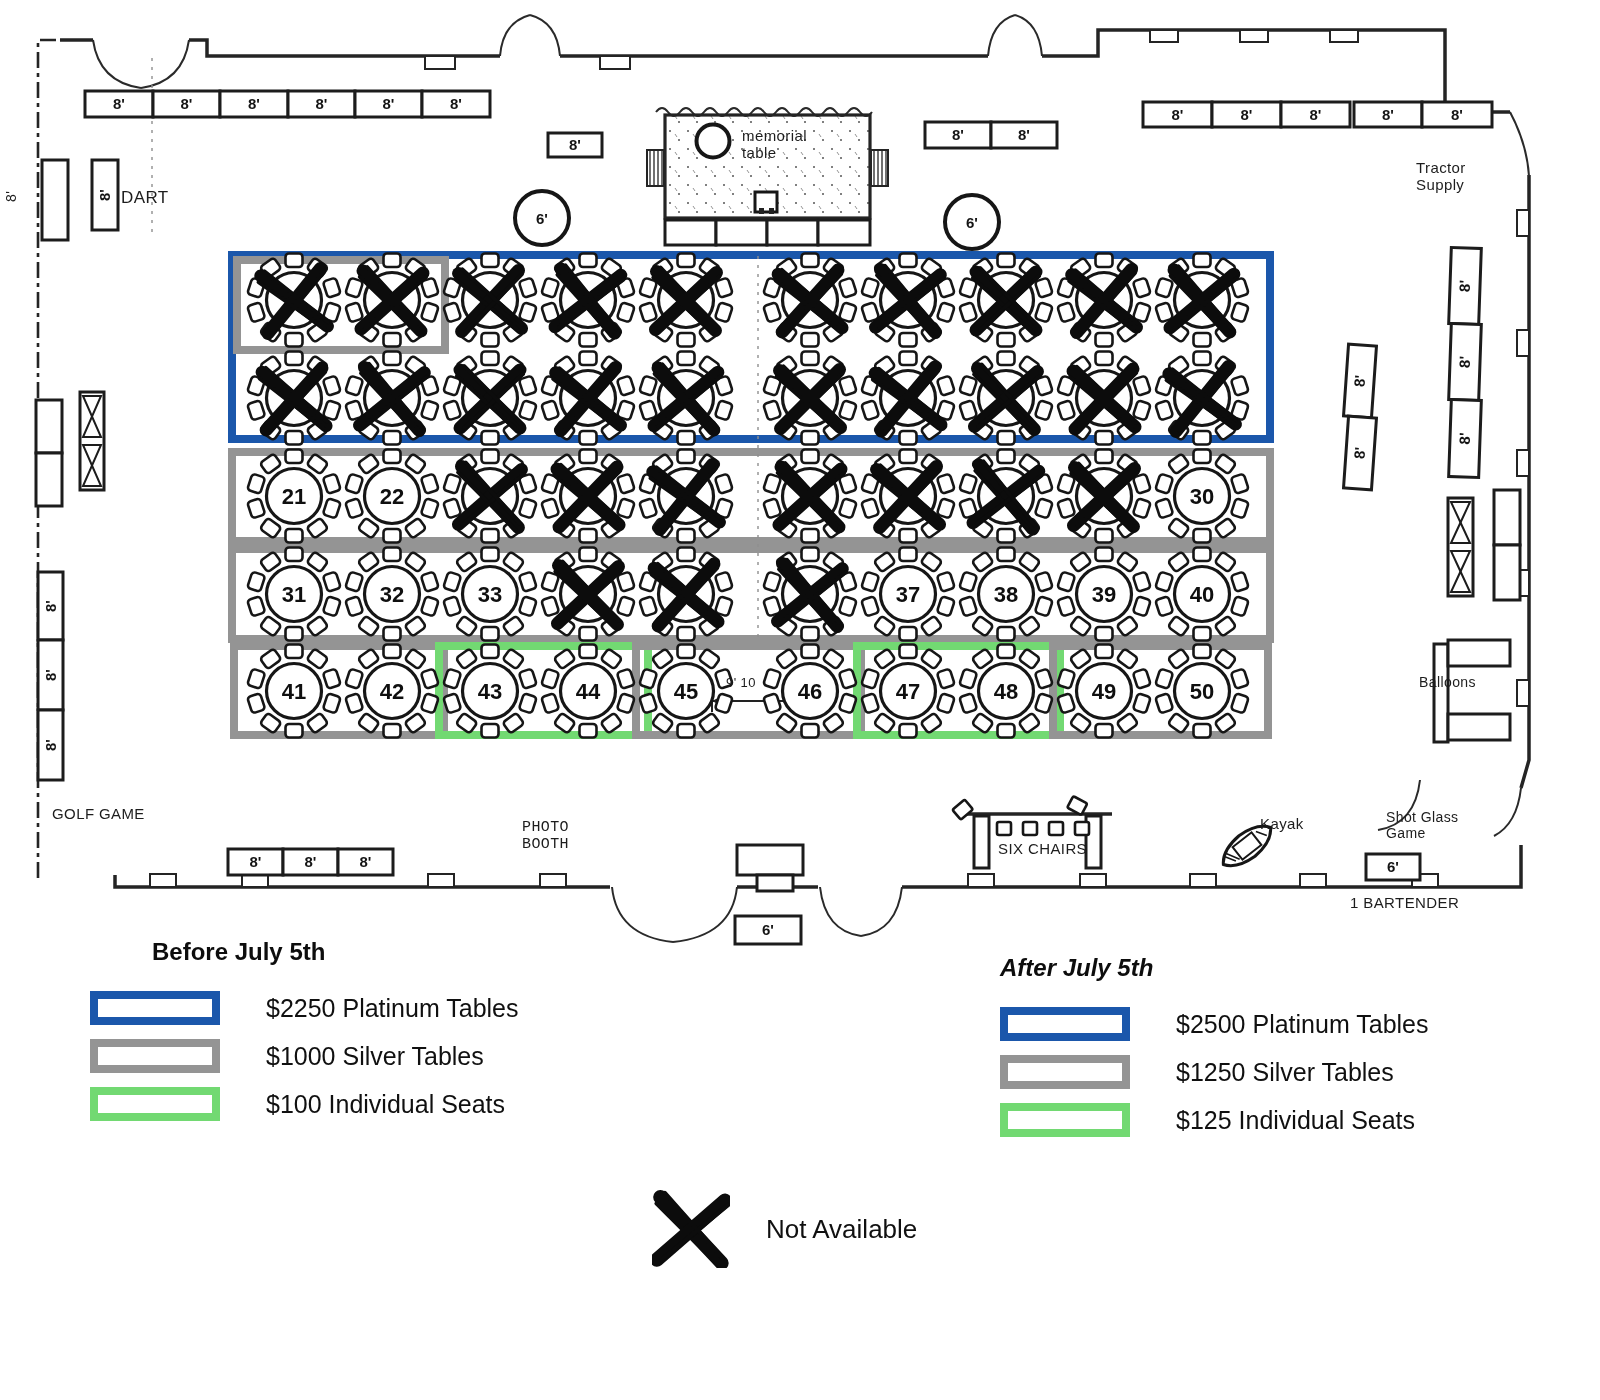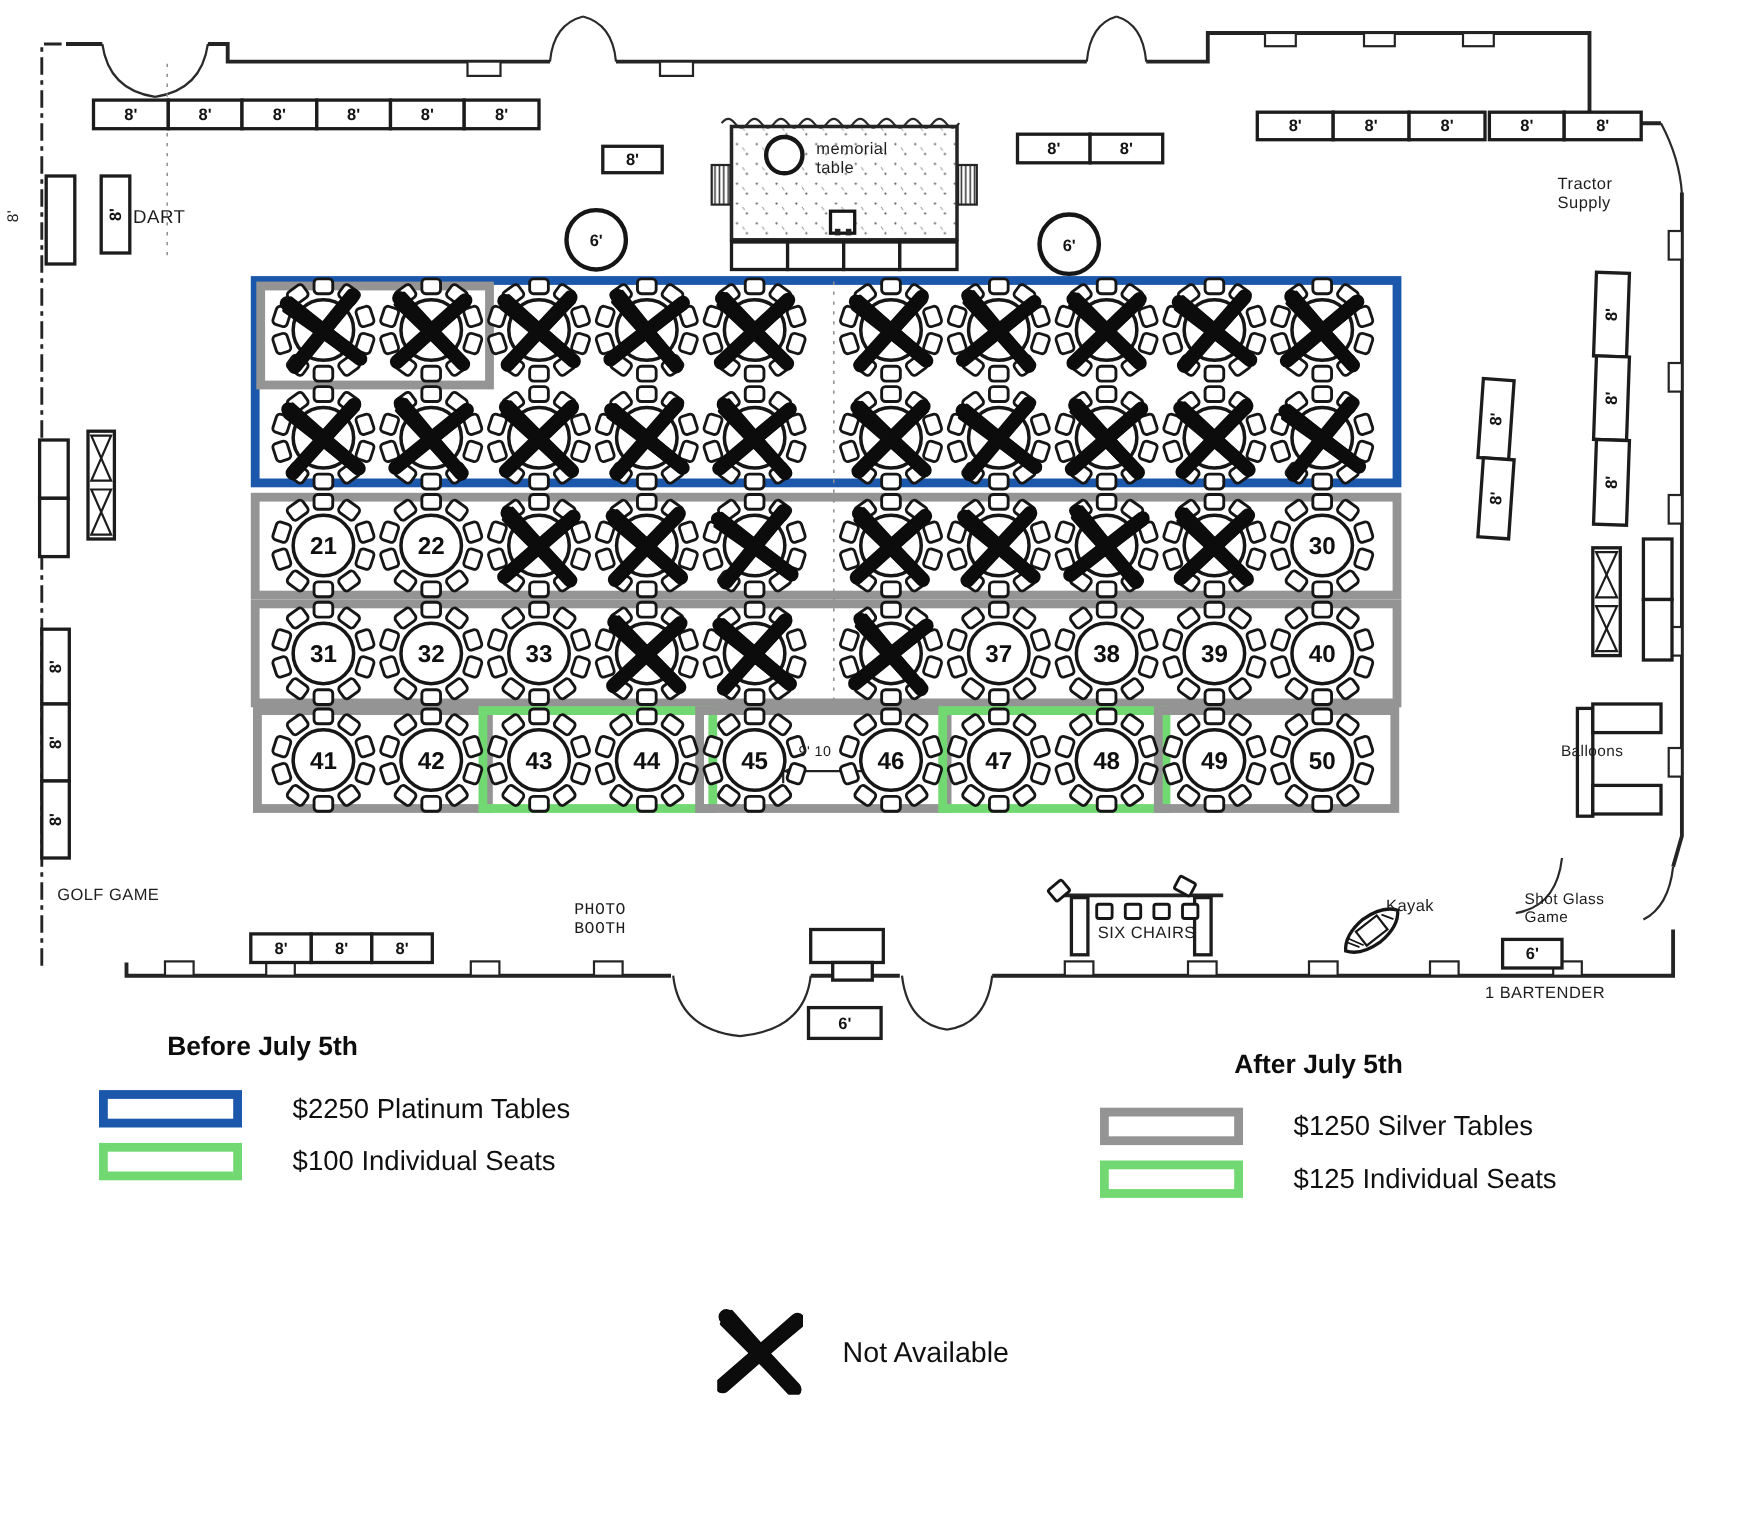--- a/index.html
+++ b/index.html
@@ -9,21 +9,21 @@
   .zone{position:absolute;box-sizing:border-box;border-style:solid;background:transparent;}
   #plan{position:absolute;left:0;top:0;z-index:2;}
   #labels{position:absolute;left:0;top:0;width:1600px;height:1400px;z-index:3;pointer-events:none;}
   .plan-label{position:absolute;white-space:pre-line;line-height:1.12;color:#1d1d1d;
               letter-spacing:.4px;font-weight:500;transform-origin:left top;}
   .legend{position:absolute;z-index:4;}
   #legend-before{left:90px;top:938px;}
   #legend-after{left:1000px;top:954px;}
   .legend-title{font-size:24px;font-weight:bold;color:#0d0d0d;}
   #legend-before .legend-title{margin-left:62px;}
-  #legend-after .legend-title{margin-left:122px;}
+  #legend-after .legend-title{font-style:italic;}
   .legend-items{margin-top:18px;}
   .legend-row{display:flex;align-items:center;height:48px;}
   .swatch{width:130px;height:34px;box-sizing:border-box;border-width:8px;border-style:solid;
           margin-right:46px;background:#fff;}
   .legend-label{font-size:25px;color:#101010;}
   #not-available{position:absolute;left:652px;top:1190px;display:flex;align-items:center;z-index:4;}
   #na-label{font-size:26px;color:#101010;margin-left:36px;}
   
   .wall{fill:none;stroke:#242424;stroke-width:3.5;}
   .wall-dash{fill:none;stroke:#242424;stroke-width:2.6;stroke-dasharray:16 5 4 5;}
@@ -580,29 +580,37 @@
   </div>
 
 <div class="legend" id="legend-before">
   <div class="legend-title">Before July 5th</div>
   <div class="legend-items" id="legend-before-items">
       <div class="legend-row">
         <div class="swatch" style="border-color: rgb(27, 87, 171);"></div>
         <div class="legend-label">$2250 Platinum Tables</div>
       </div>
       <div class="legend-row">
+        <div class="swatch" style="border-color: rgb(148, 148, 148);"></div>
+        <div class="legend-label">$1000 Silver Tables</div>
+      </div>
+      <div class="legend-row">
         <div class="swatch" style="border-color: rgb(114, 217, 114);"></div>
         <div class="legend-label">$100 Individual Seats</div>
       </div>
     </div>
 </div>
 
 <div class="legend" id="legend-after">
   <div class="legend-title">After July 5th</div>
   <div class="legend-items" id="legend-after-items">
+      <div class="legend-row">
+        <div class="swatch" style="border-color: rgb(27, 87, 171);"></div>
+        <div class="legend-label">$2500 Platinum Tables</div>
+      </div>
       <div class="legend-row">
         <div class="swatch" style="border-color: rgb(148, 148, 148);"></div>
         <div class="legend-label">$1250 Silver Tables</div>
       </div>
       <div class="legend-row">
         <div class="swatch" style="border-color: rgb(114, 217, 114);"></div>
         <div class="legend-label">$125 Individual Seats</div>
       </div>
     </div>
 </div>

